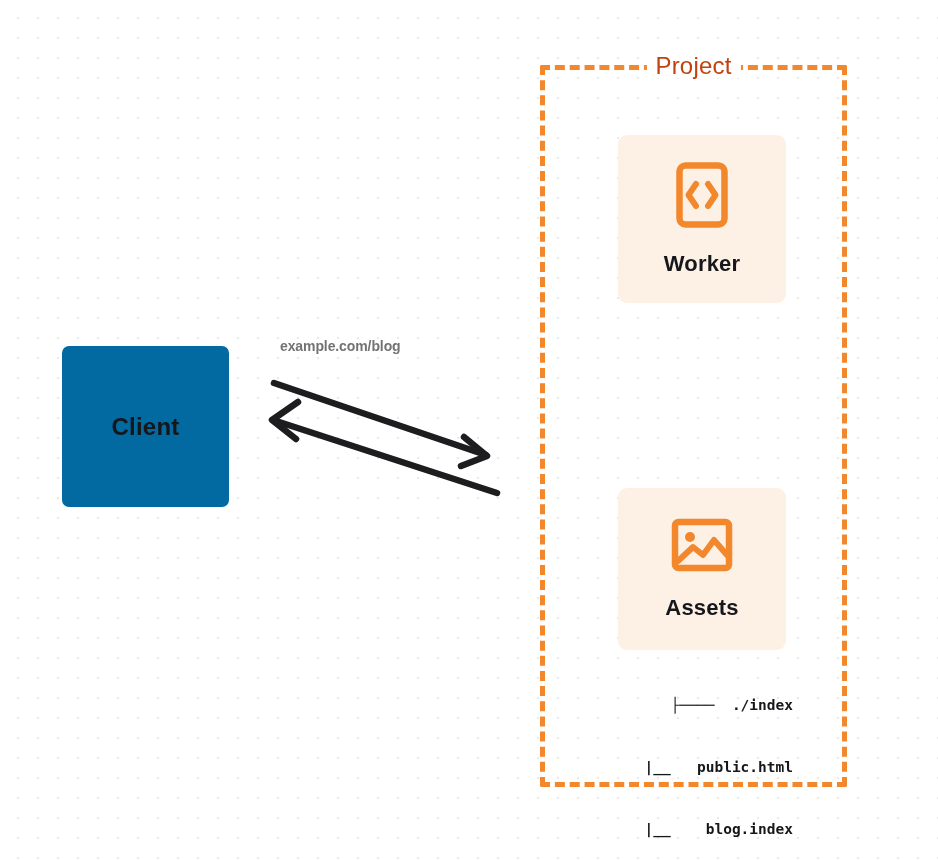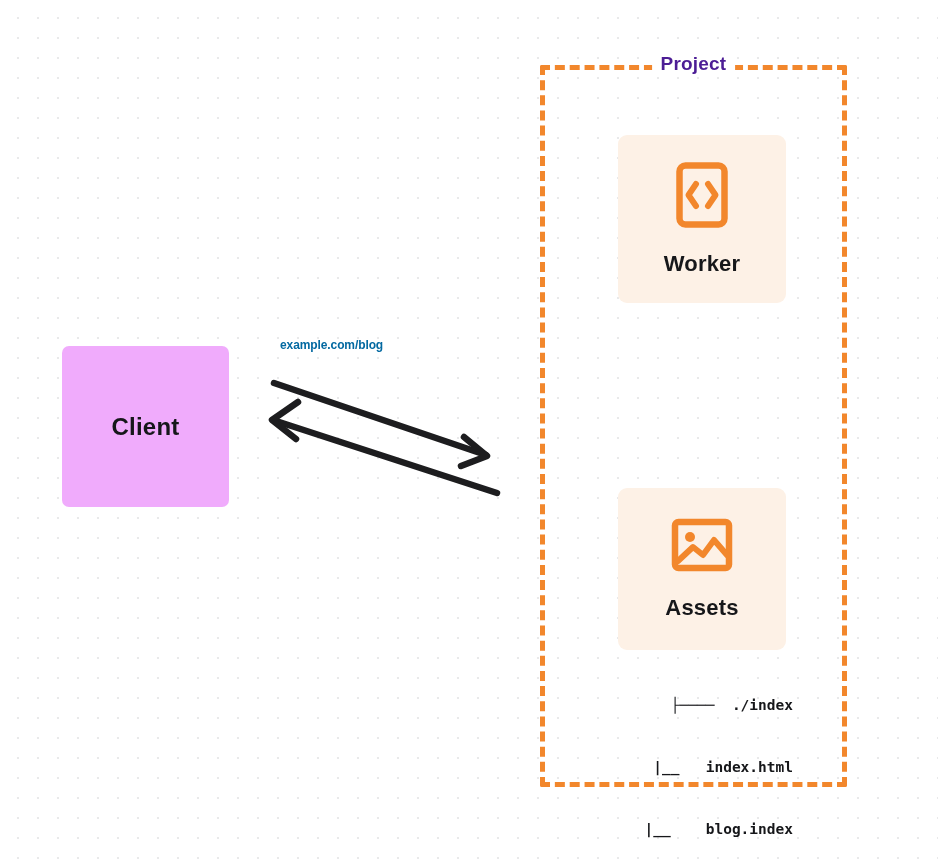--- a/index.html
+++ b/index.html
@@ -27,41 +27,41 @@
     height: 860px;
   }
 
   
   #client-node {
     position: absolute;
     left: 62px;
     top: 346px;
     width: 167px;
     height: 161px;
-    background: #f0abfc;
+    background: #0369a1;
     border-radius: 7px;
     display: flex;
     align-items: center;
     justify-content: center;
   }
   #client-node .node-label {
     font-size: 24px;
     font-weight: 700;
     color: #16171a;
     letter-spacing: 0.2px;
   }
 
   
   #connector-label {
     position: absolute;
     left: 280px;
     top: 338px;
-    font-size: 12px;
-    font-weight: 700;
-    color: #0369a1;
+    font-size: 14px;
+    font-weight: 700;
+    color: #737373;
     letter-spacing: -0.1px;
     white-space: nowrap;
   }
 
   
   #arrows-layer {
     position: absolute;
     left: 250px;
     top: 360px;
     width: 270px;
@@ -80,23 +80,23 @@
     border: 5px dashed #f2872c;
     border-radius: 2px;
   }
   #project-title {
     position: absolute;
     left: 50%;
     top: -16px;
     transform: translateX(-50%);
     background: #ffffff;
     padding: 0 9px;
-    font-size: 19px;
-    font-weight: 700;
-    color: #4c1d95;
+    font-size: 24px;
+    font-weight: 400;
+    color: #c2410c;
     letter-spacing: 0.2px;
     white-space: nowrap;
     line-height: 1;
   }
 
   
   .service-card {
     position: absolute;
     width: 168px;
     background: #fdf1e6;
@@ -191,19 +191,19 @@
           <rect x="4" y="5" width="54" height="46" rx="3.5" ry="3.5" fill="none" stroke="#f2872c" stroke-width="6.5"></rect>
           <circle cx="19" cy="20" r="5" fill="#f2872c"></circle>
           <polyline points="7,44 22,30 32,38 43,23 56,38" fill="none" stroke="#f2872c" stroke-width="6" stroke-linecap="round" stroke-linejoin="round"></polyline>
         </svg>
       </span>
       <span class="card-label">Assets</span>
     </div>
 
     <div id="assets-file-tree">
       <span class="tree-row">├────  ./index</span>
-      <span class="tree-row">   |__   index.html</span>
+      <span class="tree-row">   |__   public.html</span>
       <span class="tree-row">   |__    blog.index</span>
       
     </div>
 
   </div>
 </div>
 
 </body></html>

